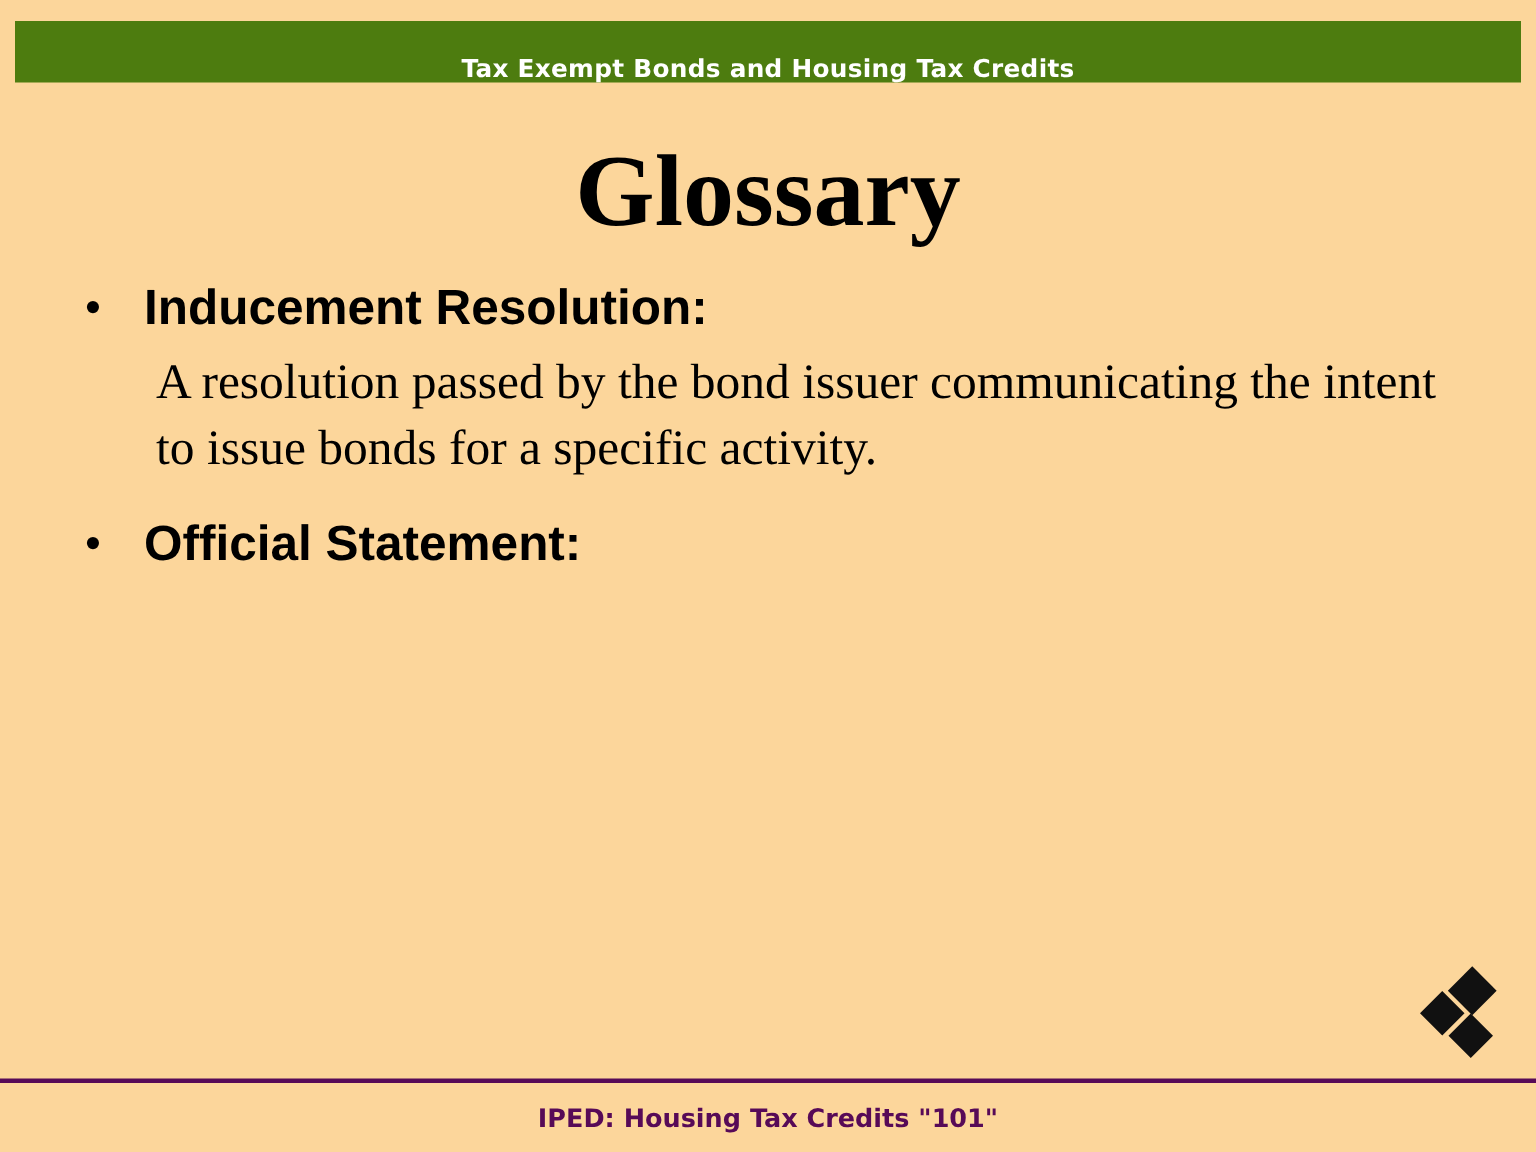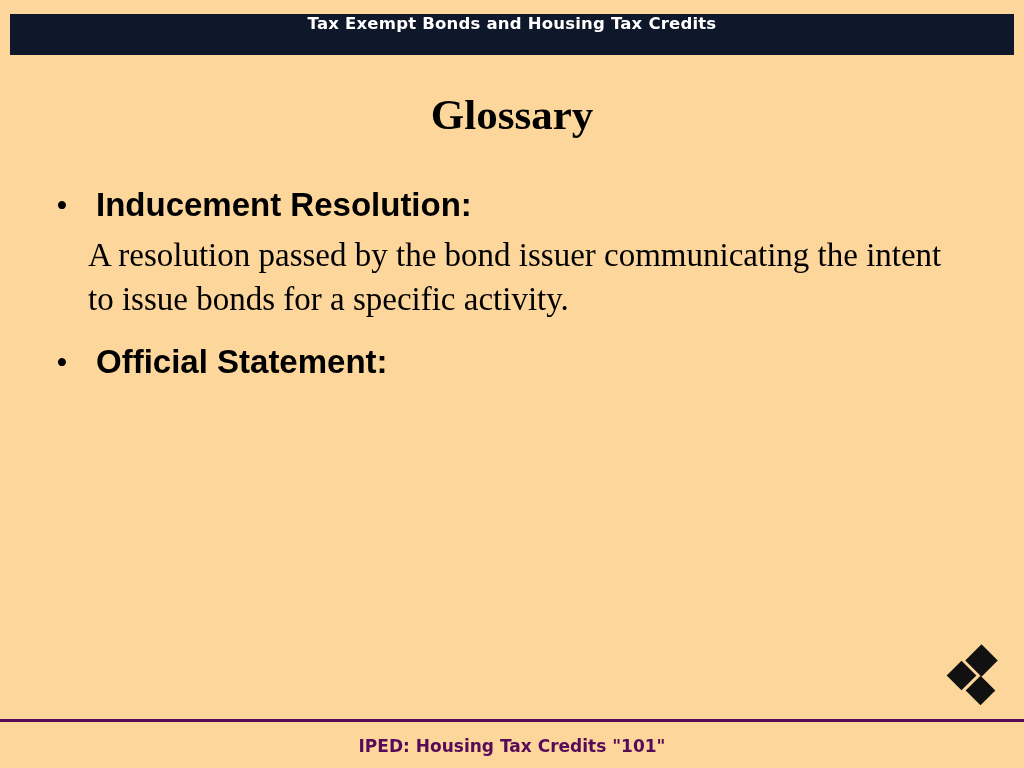--- a/index.html
+++ b/index.html
@@ -15,44 +15,44 @@
     position: relative;
   }
 
   
   .header-bar {
     position: absolute;
     left: 10px;
     top: 14px;
     width: 1004px;
     height: 41px;
-    background: #0f172a;
+    background: #4d7c0f;
     display: flex;
-    align-items: flex-start;
+    align-items: flex-end;
     justify-content: center;
   }
   .header-title {
     font-family: "DejaVu Sans", sans-serif;
     font-weight: bold;
     font-size: 16.5px;
     color: #ffffff;
     letter-spacing: 0.2px;
     text-align: center;
   }
 
   
   .slide-title {
     position: absolute;
     top: 92px;
     left: 0;
     width: 1024px;
     text-align: center;
     font-family: "Liberation Serif", serif;
     font-weight: bold;
-    font-size: 43px;
+    font-size: 68px;
     color: #000000;
     line-height: 1.05;
   }
 
   
   .content {
     position: absolute;
     top: 186px;
     left: 56px;
     width: 930px;
@@ -73,21 +73,21 @@
     font-family: "Liberation Serif", serif;
   }
   .bullet-heading {
     font-family: Liberation Sans, sans-serif;
     font-weight: bold;
     font-size: 33px;
     color: #000;
     line-height: 1.18;
   }
   .bullet-body {
-    margin-left: 32px;
+    margin-left: 48px;
     margin-top: 8px;
     font-family: "Liberation Serif", serif;
     font-size: 33px;
     color: #000;
     line-height: 1.32;
     max-width: 880px;
   }
   .bullet-body.second {
     margin-top: 10px;
   }

